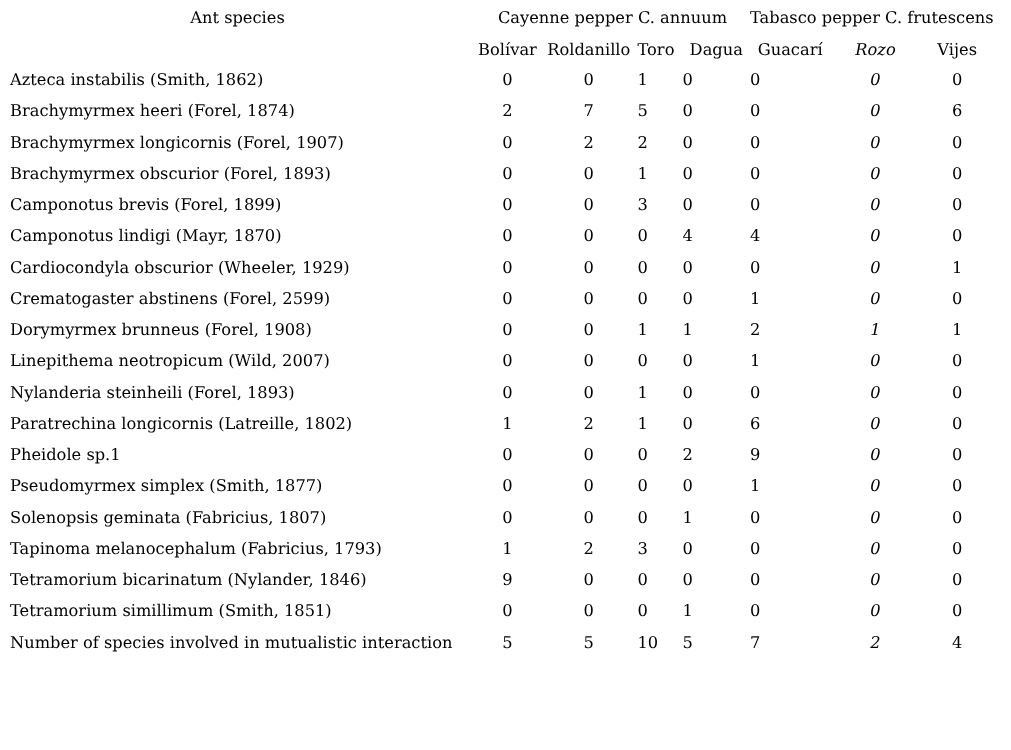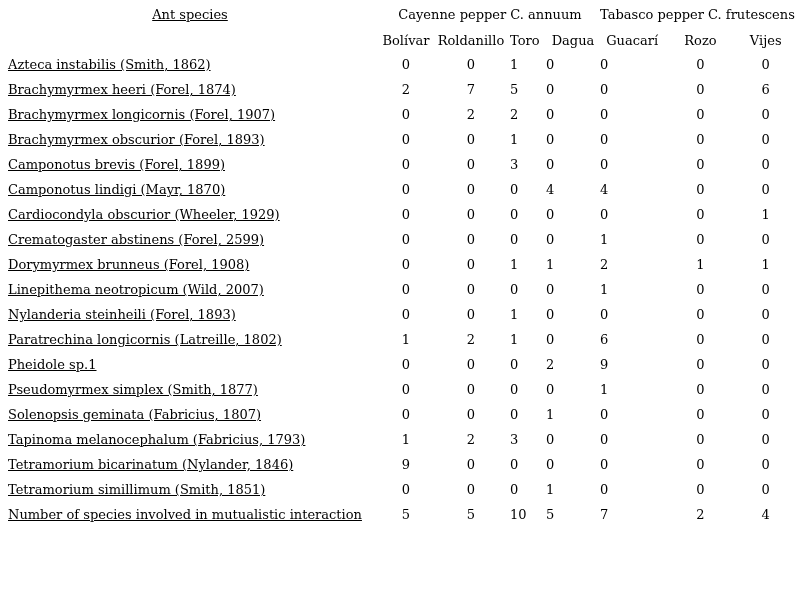--- a/index.html
+++ b/index.html
@@ -1,25 +1,25 @@
 <!DOCTYPE html>
 <html><head>
 <meta charset="utf-8">
 <style>
   html, body { margin: 0; padding: 0; background: #ffffff; }
   body { width: 809px; height: 600px; overflow: hidden; font-family: "DejaVu Serif", "Liberation Serif", serif; color: #000; }
   table { border-collapse: collapse; margin-left: 0; table-layout: fixed; }
   td, th { font-size: 13px; font-weight: normal; padding: 0; height: 25px; white-space: nowrap; line-height: 25px; }
-  .c-species { width: 372px; padding-left: 8px; text-align: left; text-decoration: underline; }
+  .c-species { width: 372px; padding-left: 8px; text-align: left; }
   .c-bol { width: 52px; text-align: center; }
   .c-rol { width: 78px; text-align: center; }
   .c-tor { width: 36px; text-align: left; }
   .c-dag { width: 54px; }
   .c-gua { width: 64px; }
-  .c-roz { width: 72px; text-align: center; }
+  .c-roz { width: 72px; text-align: center; font-style: italic; }
   .c-vij { width: 58px; text-align: center; }
   th.group-hdr { text-align: center; }
   th.species-hdr { text-align: center; padding-left: 0; }
   tr.head1 th { height: 30px; line-height: 30px; }
   tr.head2 th { height: 22px; line-height: 22px; }
 </style>
 </head>
 <body>
 
 <table>

